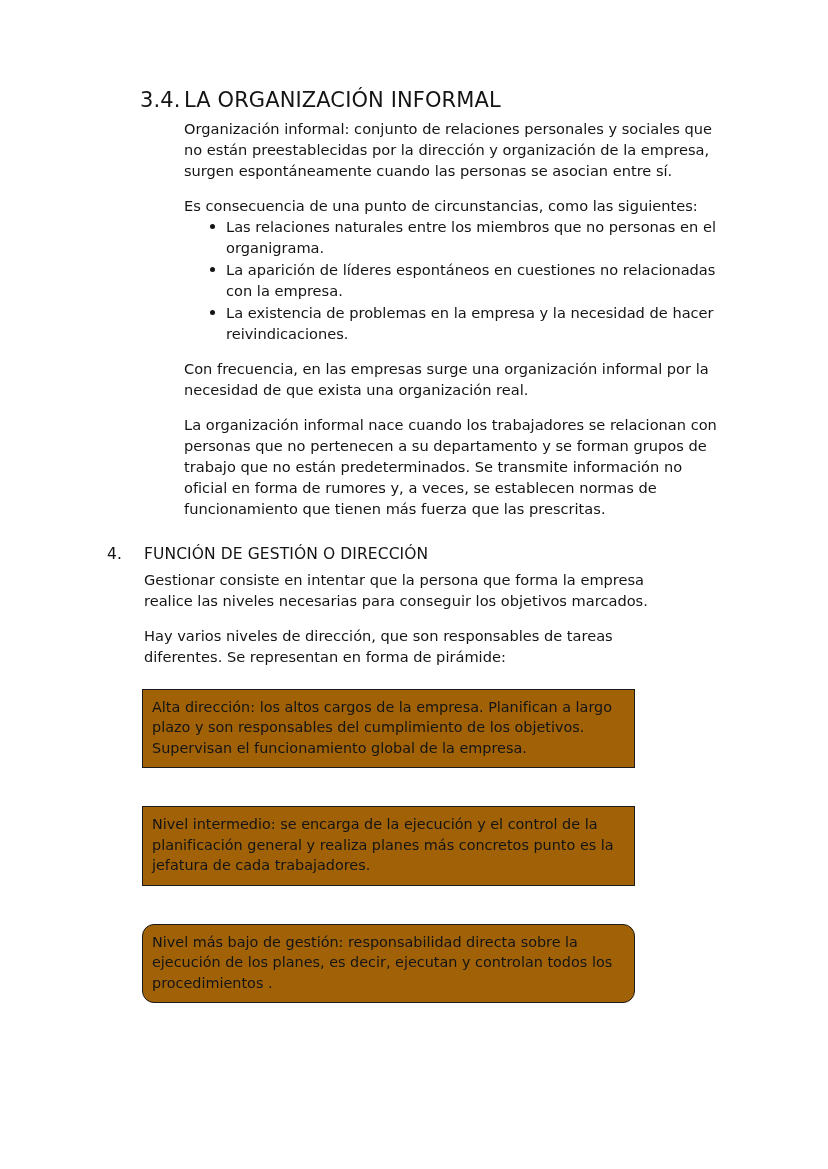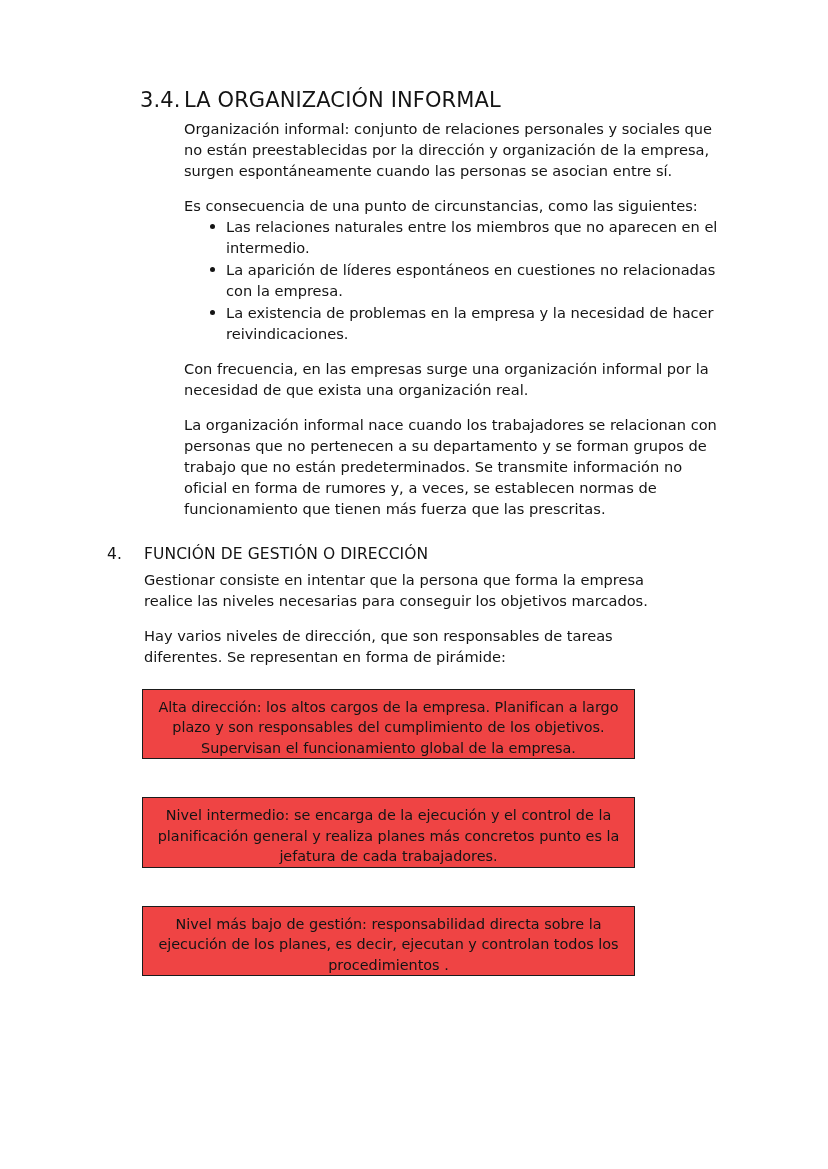--- a/index.html
+++ b/index.html
@@ -105,45 +105,44 @@
   }
 
   
   .boxes {
     margin-left: 47px;
     margin-right: 98px;
     margin-top: 22px;
   }
   .lvl-box {
     border: 1.4px solid #1b1b1b;
-    padding: 7px 9px 0 9px;
+    padding: 7px 9px 9px 9px;
     font-size: 14.4px;
     line-height: 1.42;
     margin-bottom: 38px;
-    background: #ef4444;
-    text-align: center;
+    background: #a16207;
   }
-  .lvl-box:last-child { margin-bottom: 17px; }
+  .lvl-box:last-child { margin-bottom: 17px; border-radius: 12px; }
 </style>
 </head>
 <body>
 
 <div class="page">
 
   <div class="sec-head">
     <span class="num">3.4.</span>
     <span class="ttl">LA ORGANIZACIÓN INFORMAL</span>
   </div>
 
   <div class="body-block">
     <p>Organización informal: conjunto de relaciones personales y sociales que no están preestablecidas por la dirección y organización de la empresa, surgen espontáneamente cuando las personas se asocian entre sí.</p>
     <p class="tight">Es consecuencia de una punto de circunstancias, como las siguientes:</p>
 
     <ul class="bullets">
-      <li>Las relaciones naturales entre los miembros que no aparecen en el intermedio.</li>
+      <li>Las relaciones naturales entre los miembros que no personas en el organigrama.</li>
       <li>La aparición de líderes espontáneos en cuestiones no relacionadas con la empresa.</li>
       <li>La existencia de problemas en la empresa y la necesidad de hacer reivindicaciones.</li>
     </ul>
 
     <p>Con frecuencia, en las empresas surge una organización informal por la necesidad de que exista una organización real.</p>
     <p>La organización informal nace cuando los trabajadores se relacionan con personas que no pertenecen a su departamento y se forman grupos de trabajo que no están predeterminados. Se transmite información no oficial en forma de rumores y, a veces, se establecen normas de funcionamiento que tienen más fuerza que las prescritas.</p>
   </div>
 
   <div class="sec4-head">
     <span class="num">4.</span>

